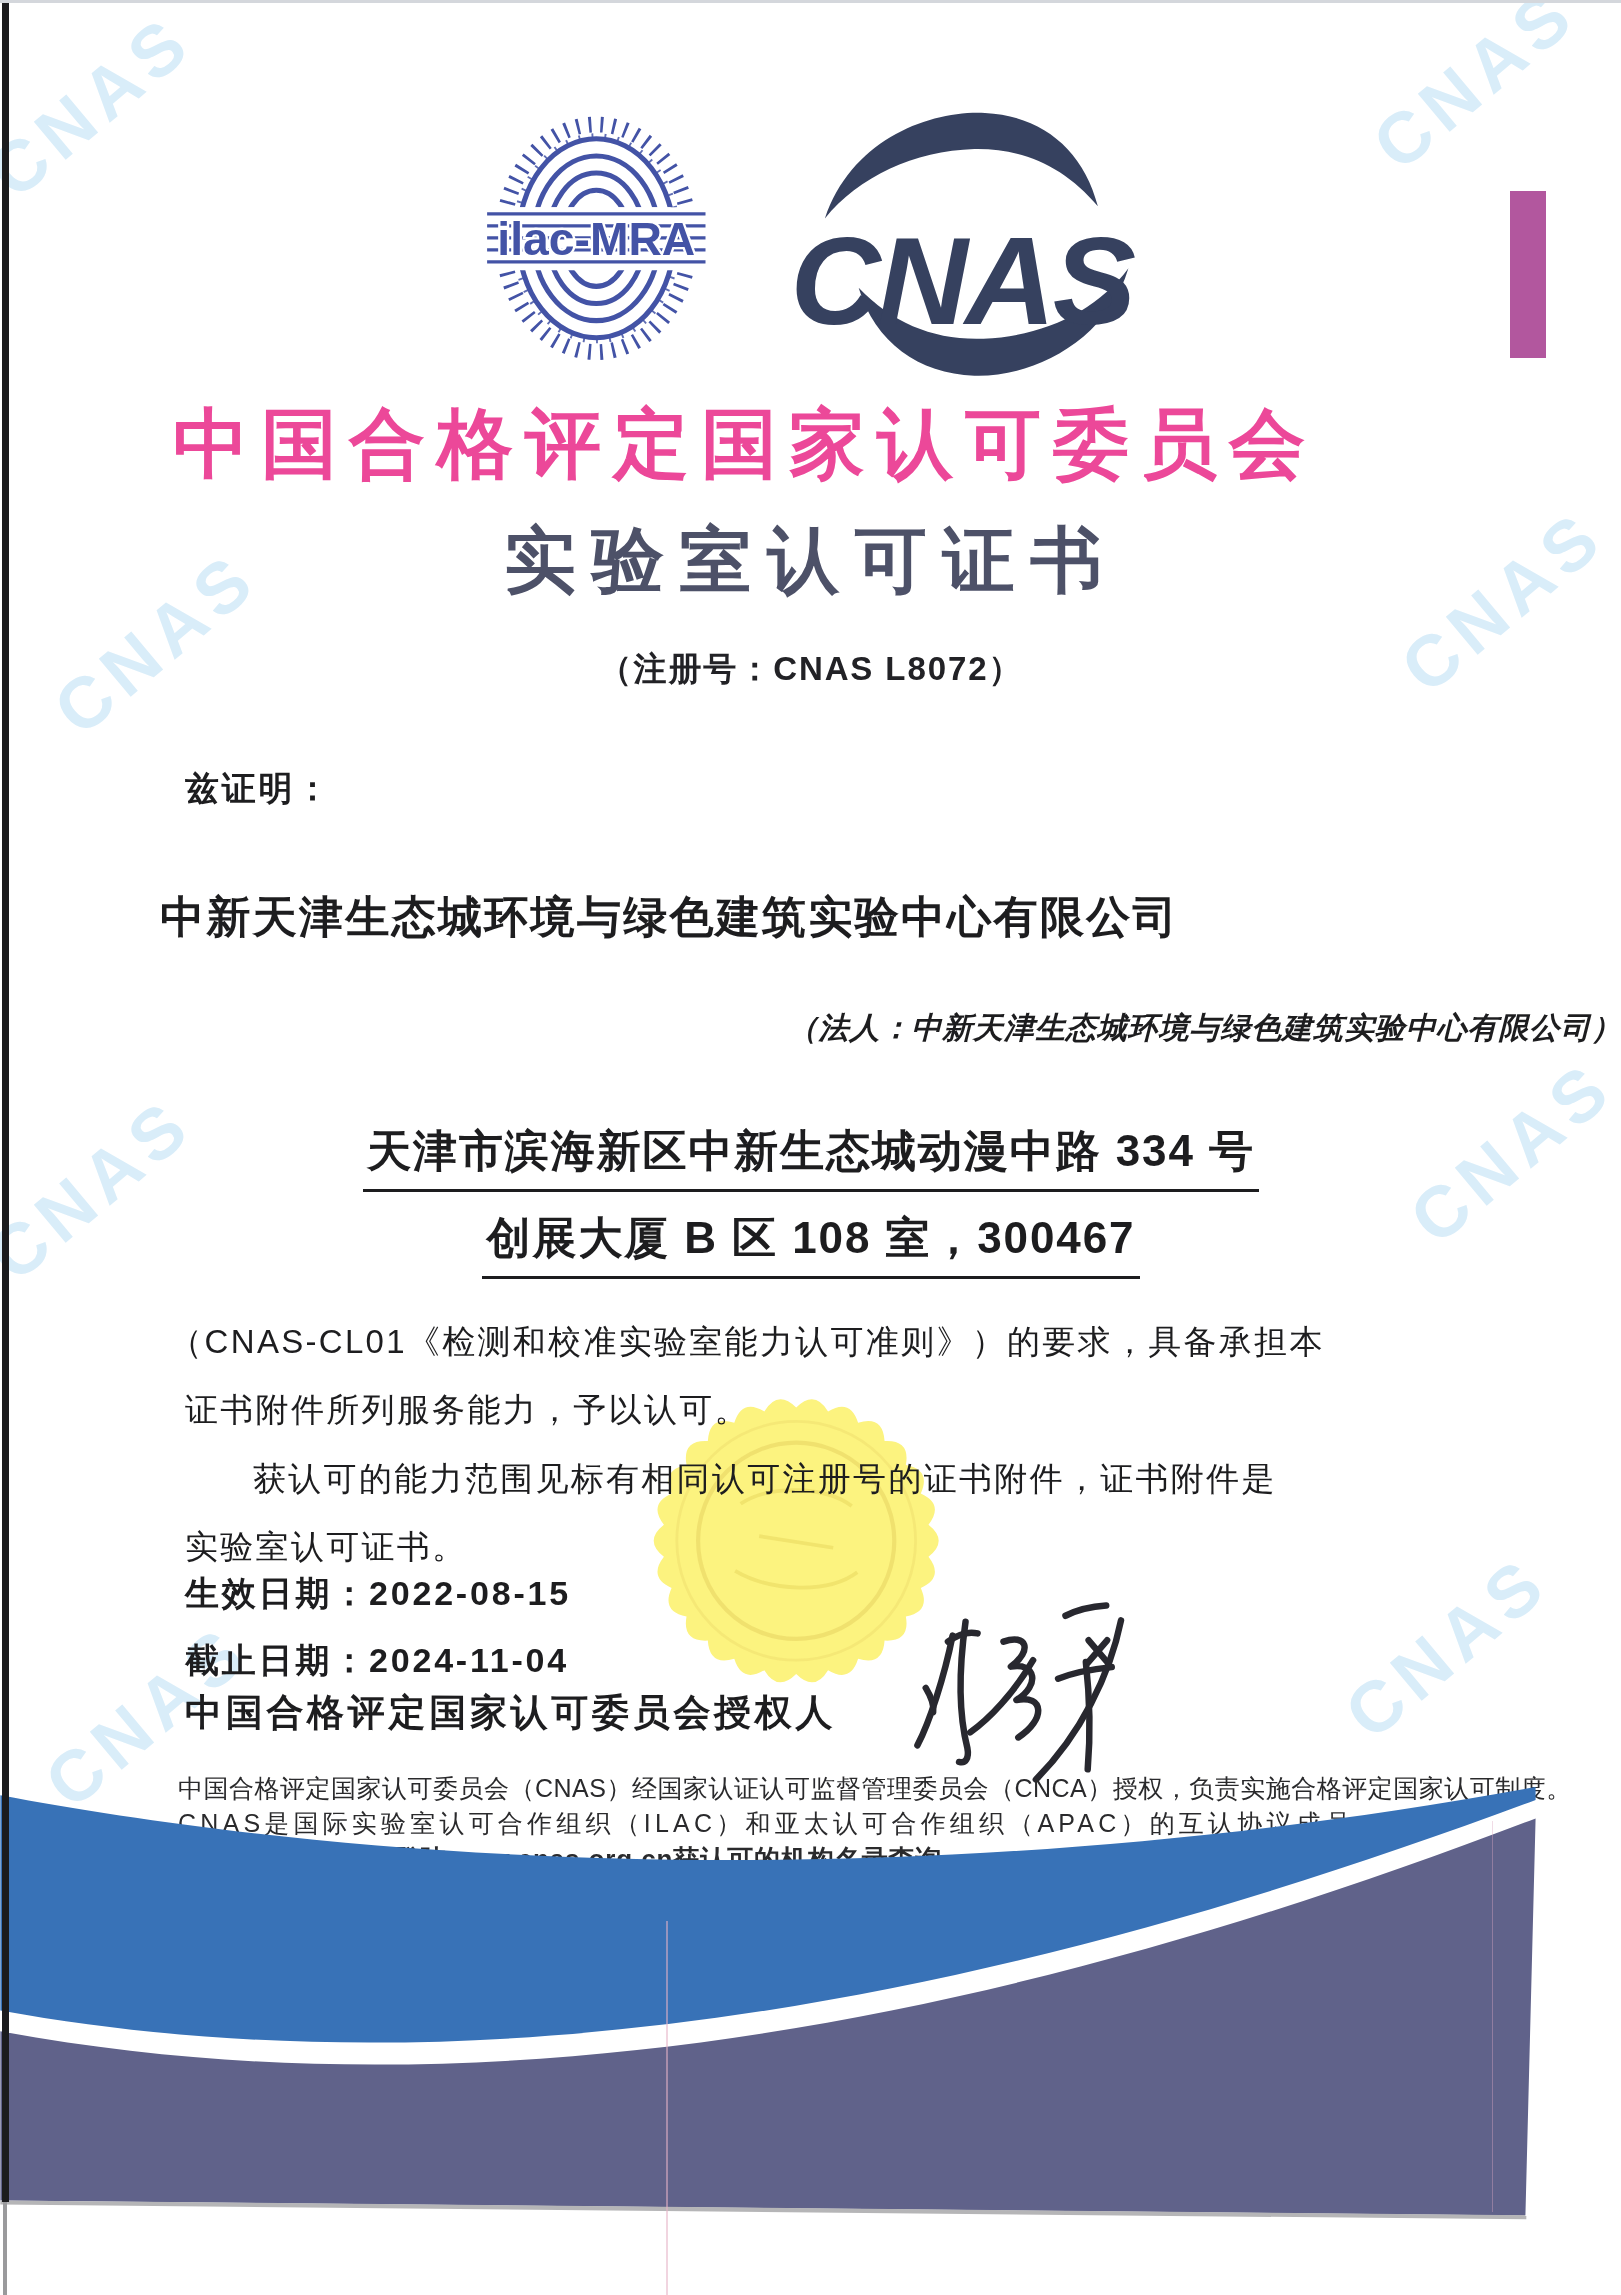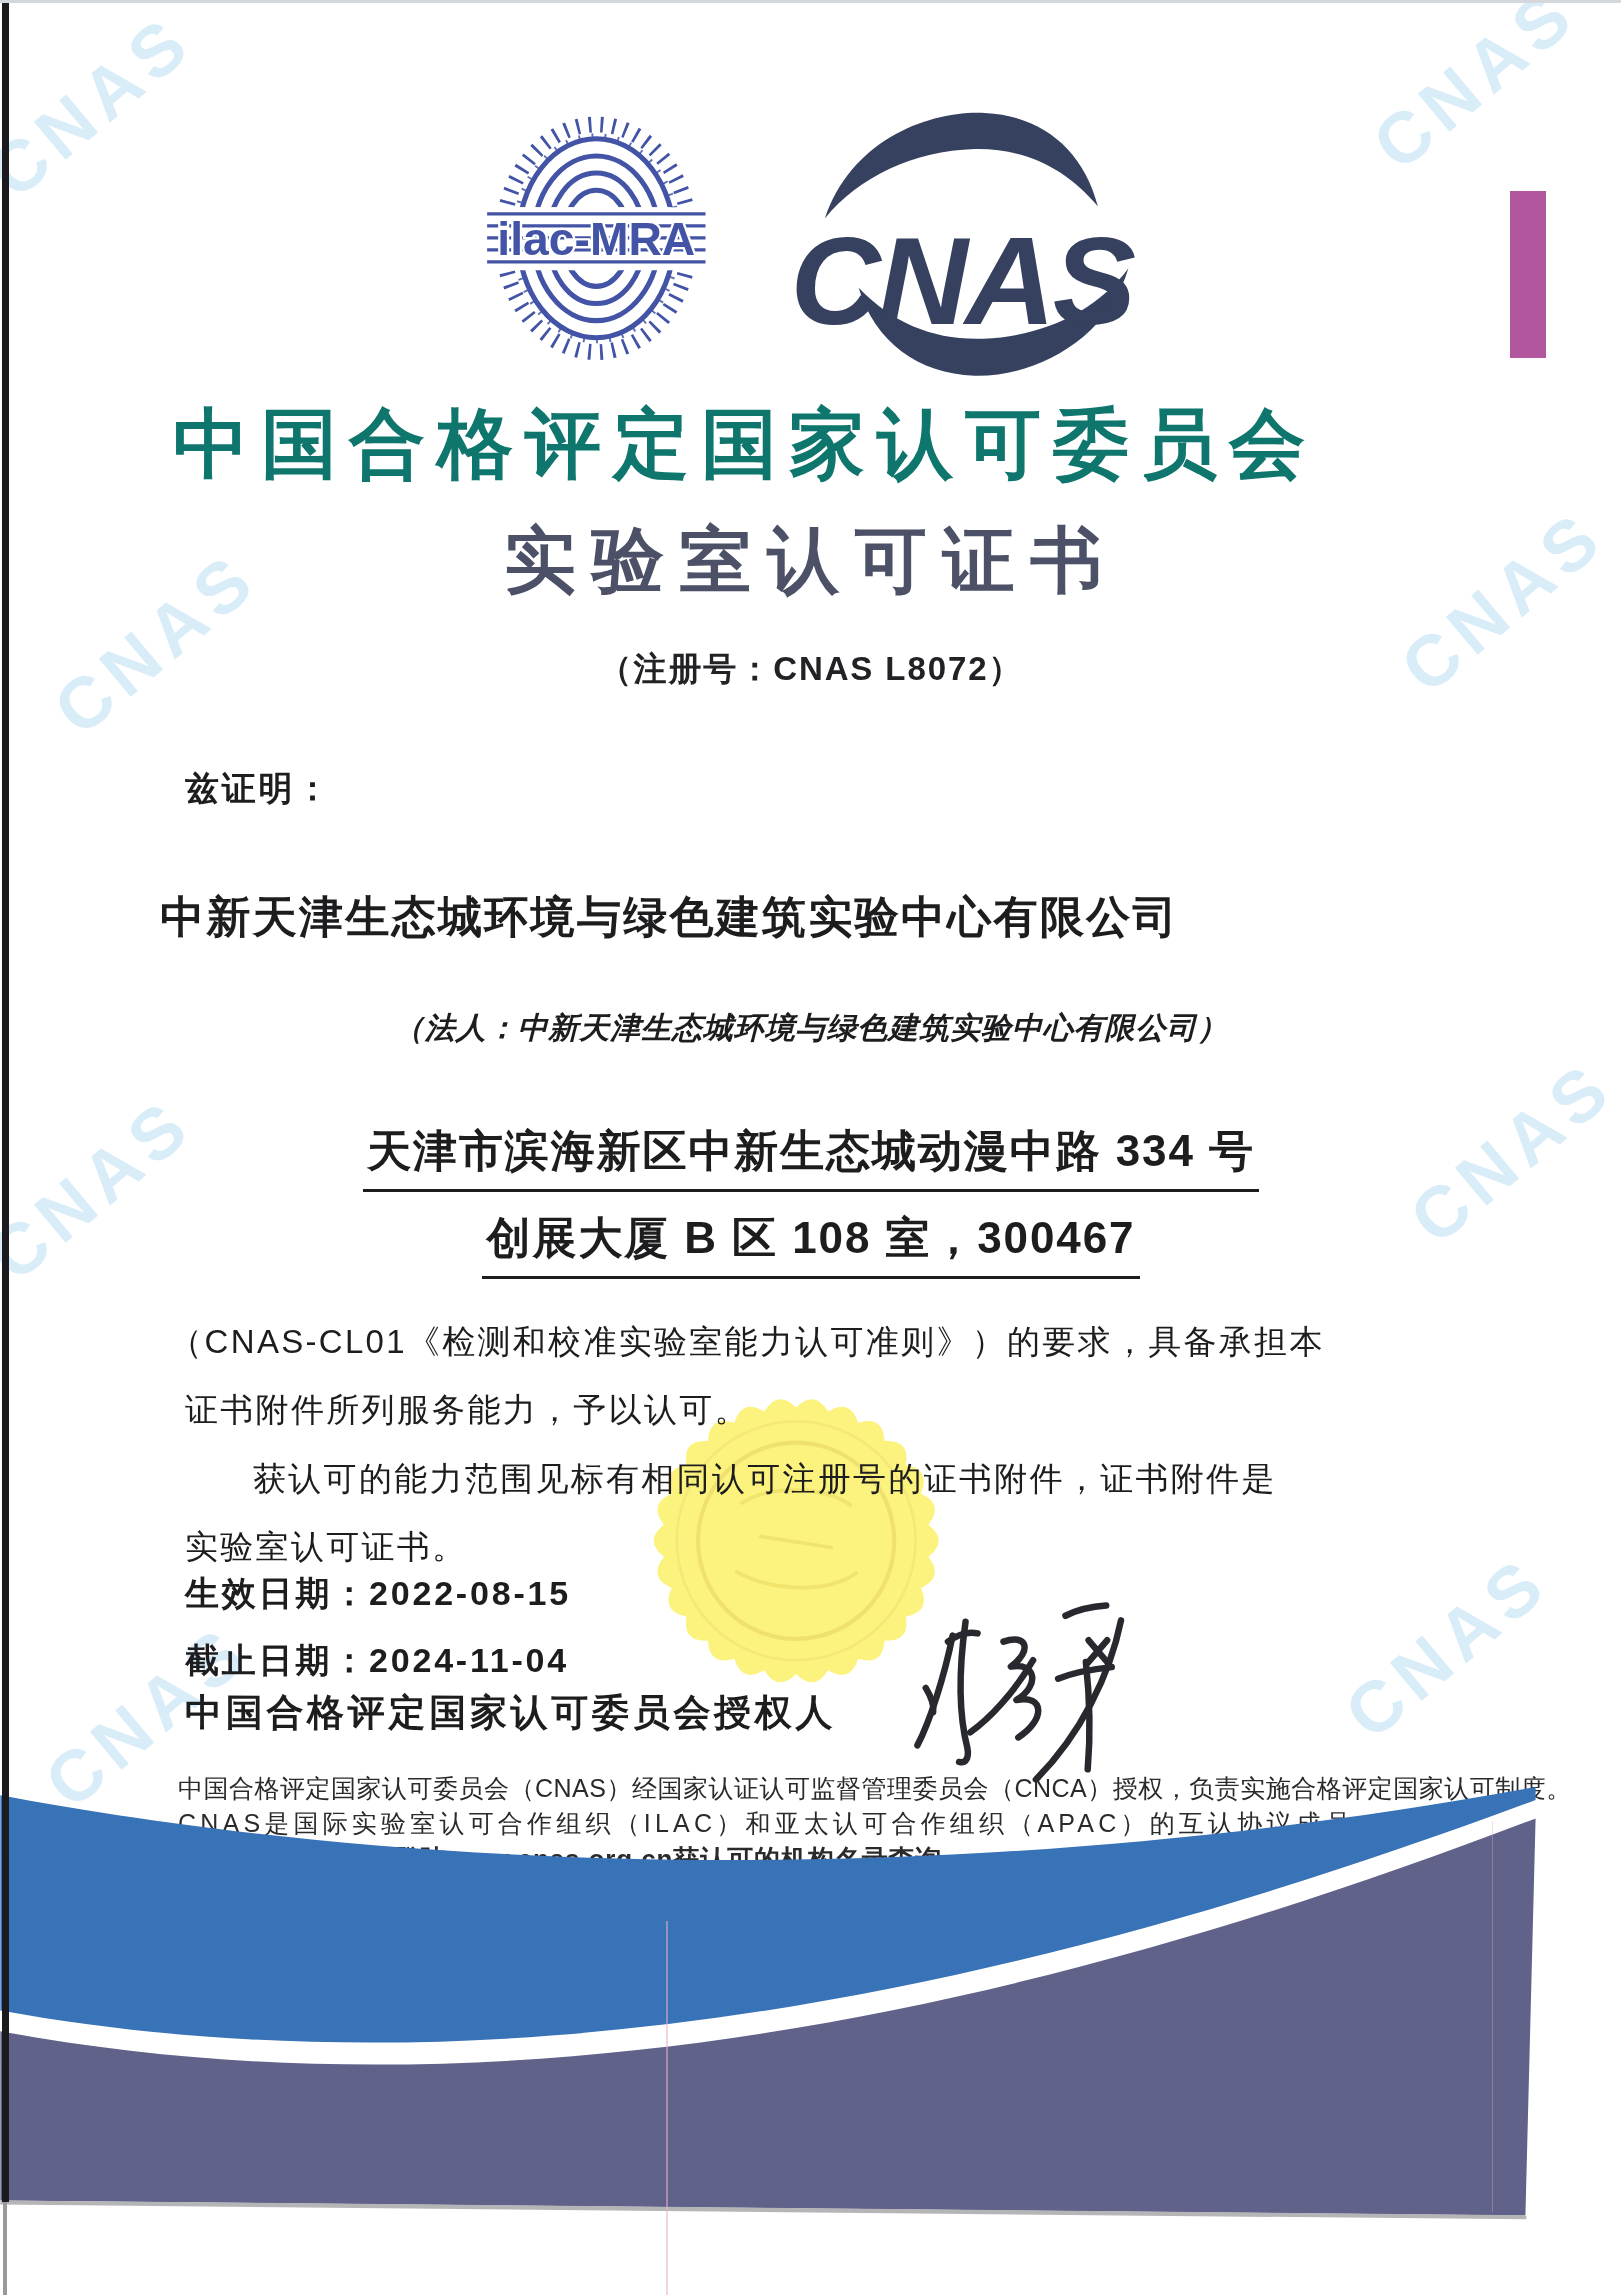--- a/index.html
+++ b/index.html
@@ -9,34 +9,34 @@
   }
   .abs{position:absolute;}
   
   .wm{
     position:absolute;font-weight:bold;font-size:72px;letter-spacing:8.3px;
     color:#d9edf9;transform:rotate(-40deg);user-select:none;white-space:nowrap;
   }
   
   .org-title{
     left:0;top:394px;width:1490px;text-align:center;
-    font-size:76px;font-weight:800;letter-spacing:12px;color:#0f766e;white-space:nowrap;
+    font-size:76px;font-weight:800;letter-spacing:12px;color:#ec4899;white-space:nowrap;
   }
   .cert-title{
     left:0;top:513px;width:1622px;text-align:center;
     font-size:72px;font-weight:800;letter-spacing:15.7px;color:#4d5168;white-space:nowrap;
   }
   .reg-line{
     left:0;top:647px;width:1622px;text-align:center;
     font-size:33px;font-weight:600;color:#222226;letter-spacing:1.9px;
   }
   
   .certify{left:185px;top:766px;font-size:34px;font-weight:700;letter-spacing:2.8px;}
   .company{left:0;top:888px;width:1339px;text-align:center;font-size:44px;font-weight:800;letter-spacing:2.3px;white-space:nowrap;}
-  .legal{left:0;top:1008px;width:1622px;text-align:center;font-size:30px;font-weight:700;font-style:italic;letter-spacing:0.9px;white-space:nowrap;}
+  .legal{left:0;top:1008px;width:1622px;text-align:right;font-size:30px;font-weight:700;font-style:italic;letter-spacing:0.9px;white-space:nowrap;}
   .addr-row{left:0;width:1622px;text-align:center;white-space:nowrap;margin-top:44px;}
   .addr1{top:1078px;}
   .addr2{top:1165px;}
   .addr-row span{
     display:inline-block;font-size:44px;font-weight:800;letter-spacing:1.9px;
     border-bottom:3.2px solid #1d1d1f;padding:0 4.6px 8.3px 4.6px;
   }
   .para{left:185px;width:1277px;font-size:33px;letter-spacing:2.3px;line-height:68px;font-weight:500;white-space:nowrap;}
   .p-l1{top:1239px;padding-left:68px;}
   .p-l2{top:1308px;margin-left:-15.7px;}

